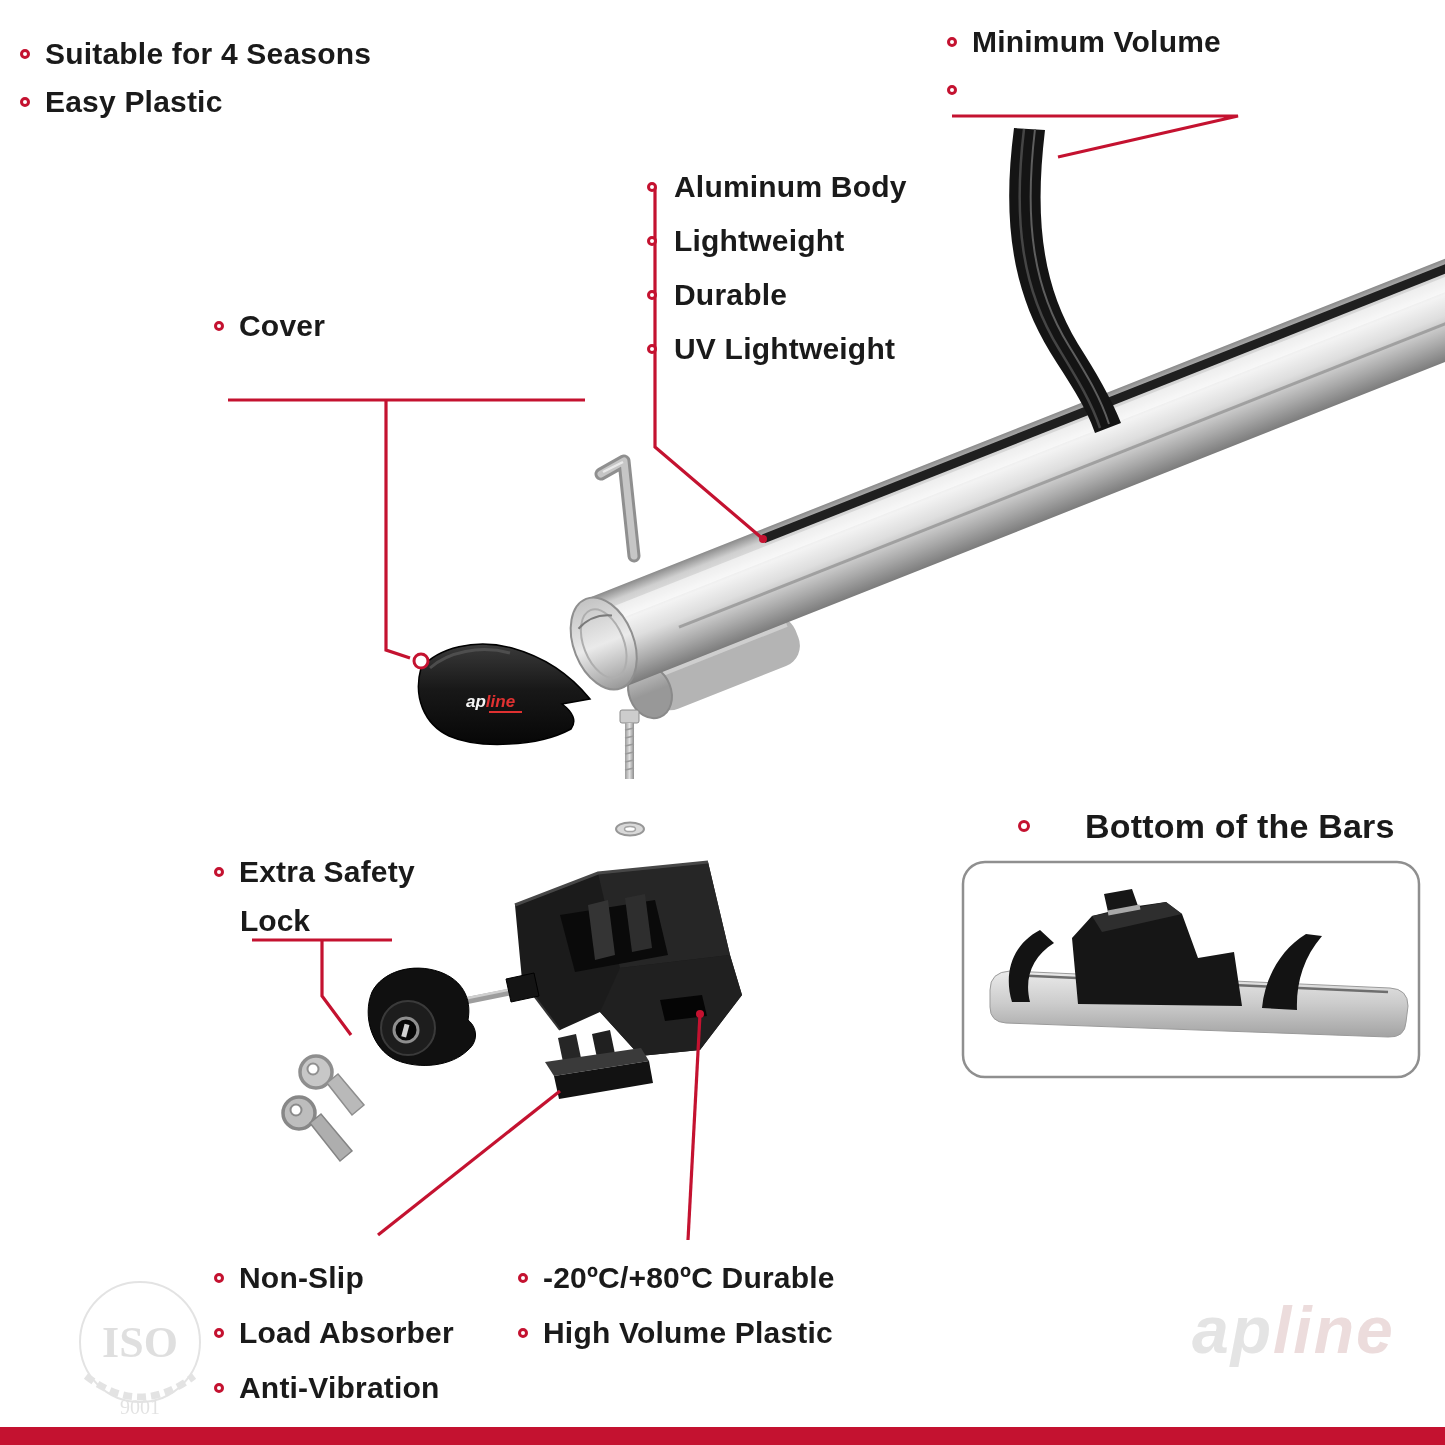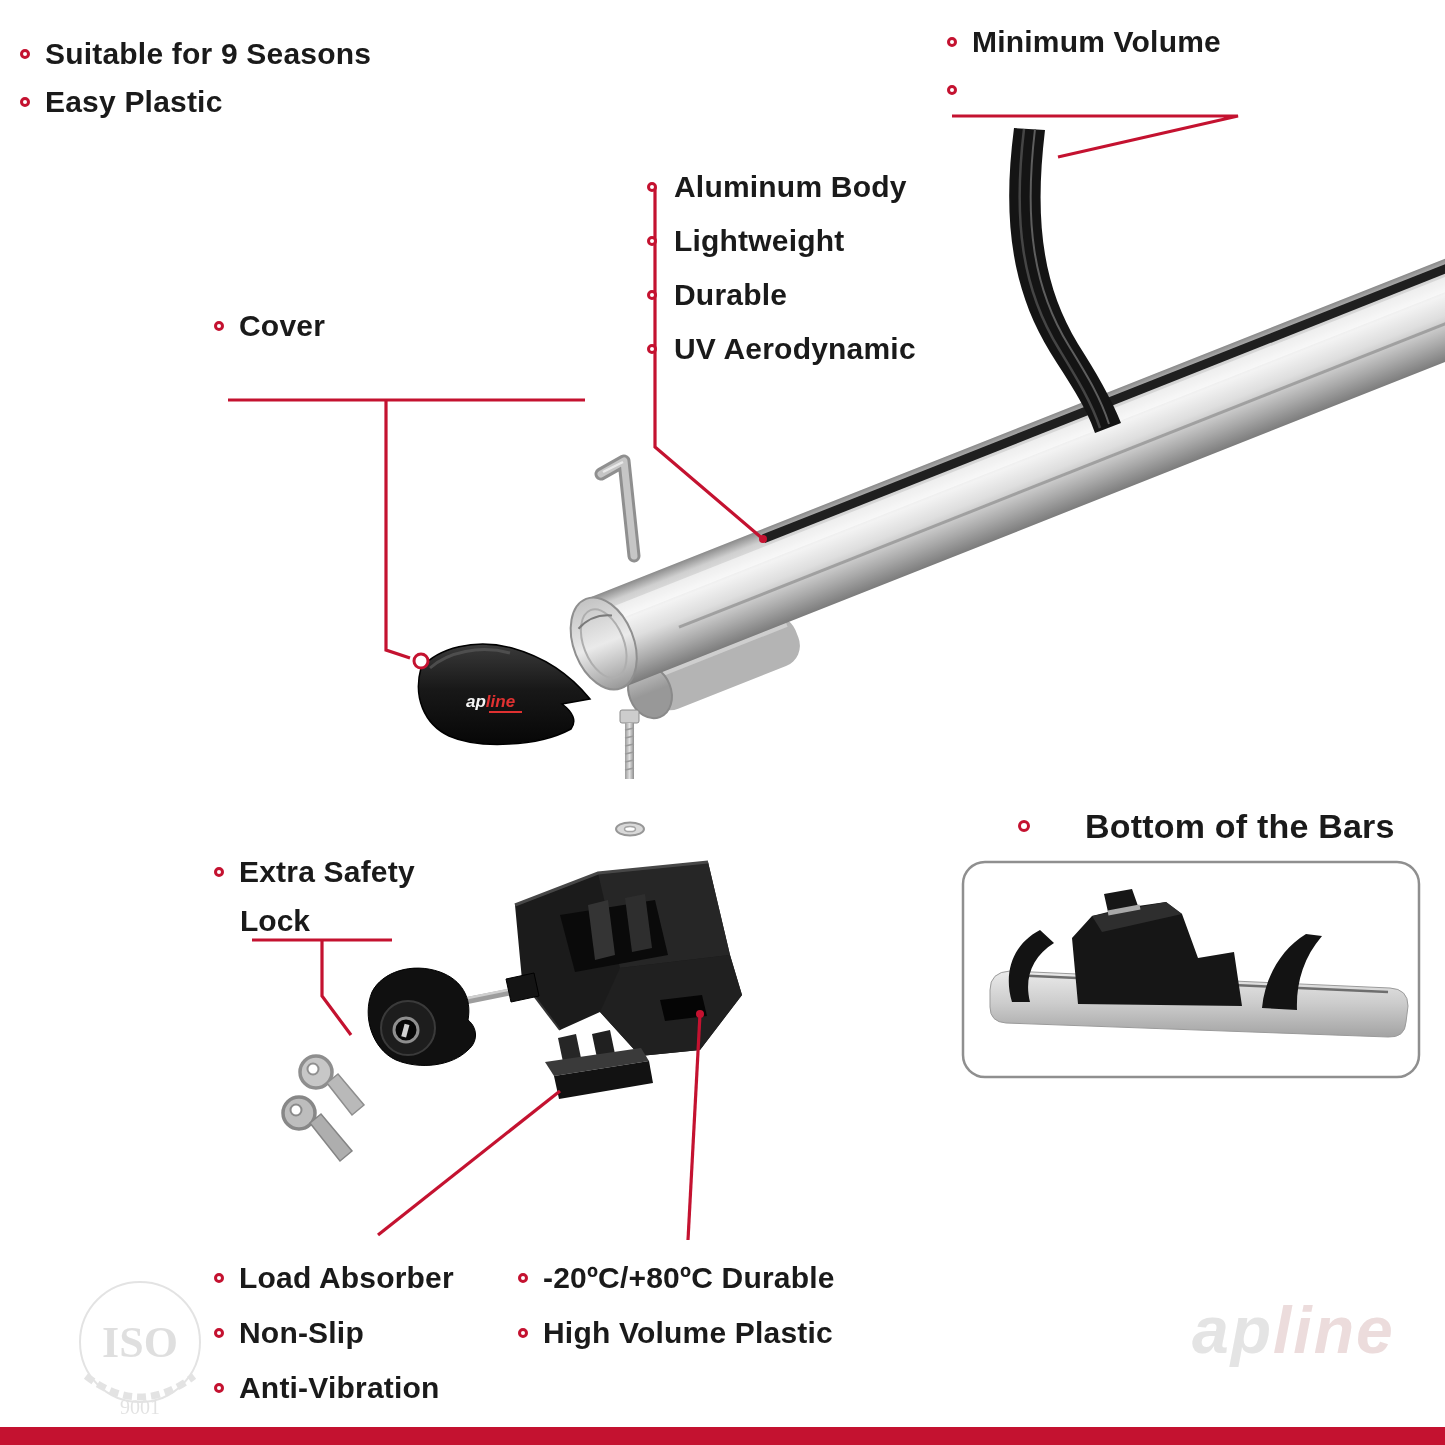--- a/index.html
+++ b/index.html
@@ -202,21 +202,21 @@
       <path class="redline" d="M 322,940 L 322,996 L 351,1035"></path>
       <path class="redline" d="M 560,1091 L 378,1235"></path>
       <path class="redline" d="M 700,1014 L 688,1240"></path>
       <circle class="reddot" cx="700" cy="1014" r="4"></circle>
     </g>
   </svg>
 
   <div class="label-block" style="left:20px; top:30px;">
     <div class="feat-row">
       <span class="ring"></span>
-      <span class="feat-text">Suitable for 9 Seasons</span>
+      <span class="feat-text">Suitable for 4 Seasons</span>
     </div>
     <div class="feat-row">
       <span class="ring"></span>
       <span class="feat-text">Easy Plastic</span>
     </div>
   </div>
 
   <div class="label-block" style="left:947px; top:18px;">
     <div class="feat-row">
       <span class="ring"></span>
@@ -235,21 +235,21 @@
     <div class="feat-row tall">
       <span class="ring"></span>
       <span class="feat-text">Lightweight</span>
     </div>
     <div class="feat-row tall">
       <span class="ring"></span>
       <span class="feat-text">Durable</span>
     </div>
     <div class="feat-row tall">
       <span class="ring"></span>
-      <span class="feat-text">UV Aerodynamic</span>
+      <span class="feat-text">UV Lightweight</span>
     </div>
   </div>
 
   <div class="label-block" style="left:214px; top:302px;">
     <div class="feat-row">
       <span class="ring"></span>
       <span class="feat-text">Cover</span>
     </div>
   </div>
 
@@ -264,25 +264,25 @@
   <div class="label-block" style="left:1018px; top:802px;">
     <div class="feat-row">
       <span class="ring big"></span>
       <span class="feat-text lg">Bottom of the Bars</span>
     </div>
   </div>
 
   <div class="label-block" style="left:214px; top:1250px;">
     <div class="feat-row btm">
       <span class="ring"></span>
+      <span class="feat-text">Non-Slip</span>
+    </div>
+    <div class="feat-row btm">
+      <span class="ring"></span>
       <span class="feat-text">Load Absorber</span>
-    </div>
-    <div class="feat-row btm">
-      <span class="ring"></span>
-      <span class="feat-text">Non-Slip</span>
     </div>
     <div class="feat-row btm">
       <span class="ring"></span>
       <span class="feat-text">Anti-Vibration</span>
     </div>
   </div>
 
   <div class="label-block" style="left:518px; top:1250px;">
     <div class="feat-row btm">
       <span class="ring"></span>

